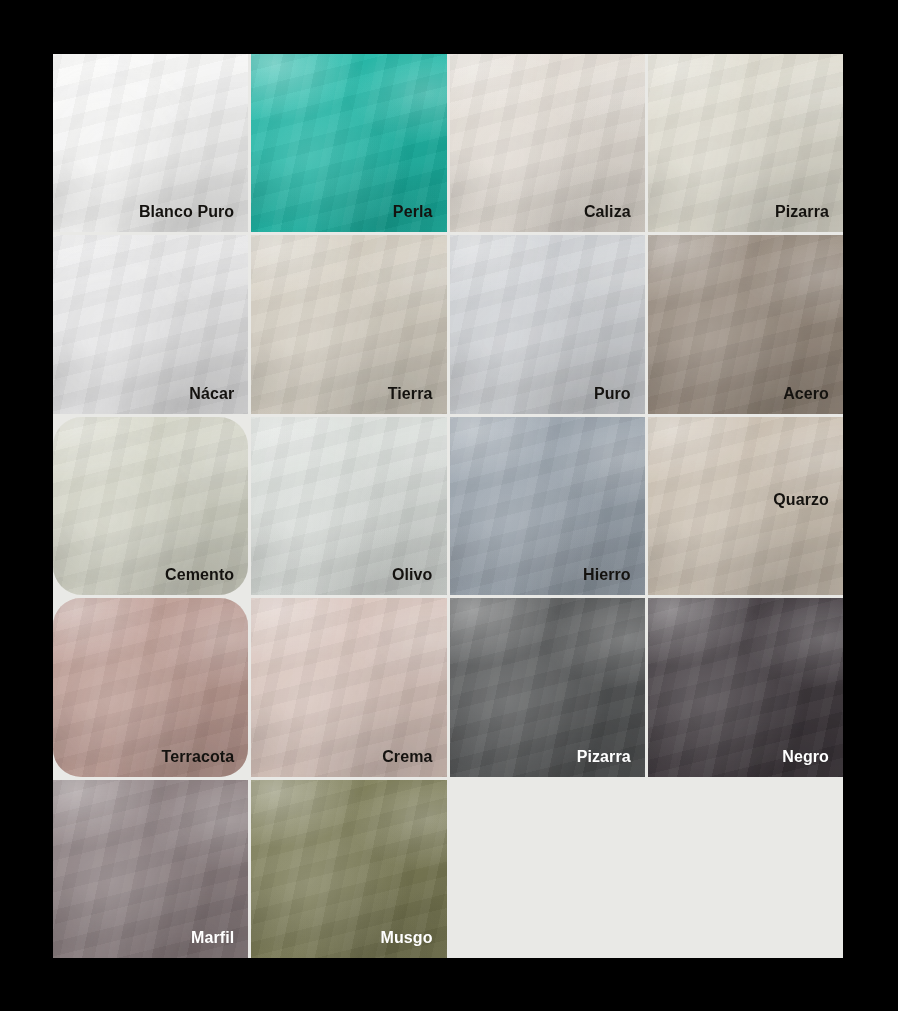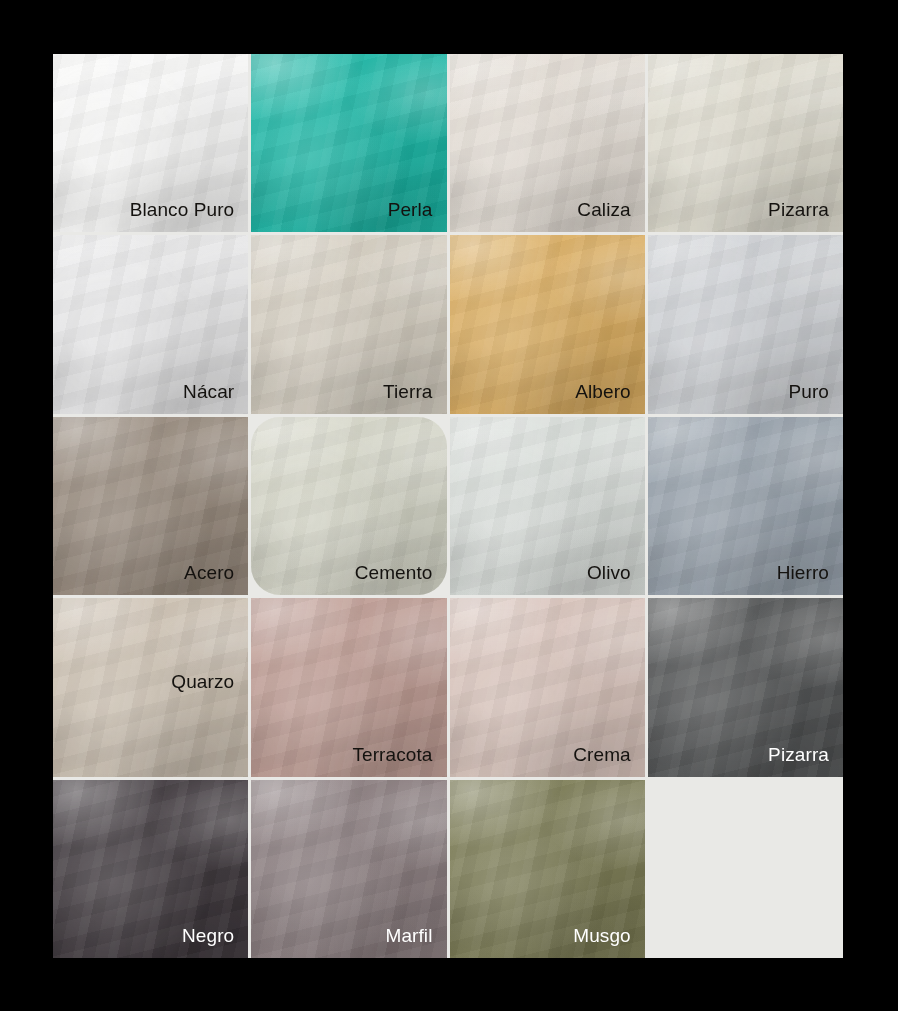--- a/index.html
+++ b/index.html
@@ -73,22 +73,22 @@
     background:
       radial-gradient(circle at 35% 55%, rgba(255,255,255,0.22), rgba(255,255,255,0) 45%),
       radial-gradient(circle at 82% 68%, rgba(0,0,0,0.10), rgba(0,0,0,0) 48%),
       linear-gradient(168deg, rgba(255,255,255,0.12), rgba(0,0,0,0.10));
     opacity: 0.8;
   }
 
   .swatch-label {
     position: relative;
     z-index: 5;
-    font-size: 19px;
-    font-weight: normal;
+    font-size: 16px;
+    font-weight: bold;
     letter-spacing: 0.1px;
     padding: 0 14px 11px 0;
     white-space: nowrap;
   }
   .swatch-label.dark {
     color: #14120f;
   }
   .swatch-label.light {
     color: #ffffff;
   }
@@ -126,26 +126,20 @@
       <div class="tex-b"></div>
       <div class="tex-c"></div>
       <span class="swatch-label dark">Nácar</span>
     </div>
     <div class="swatch" style="background: rgb(216, 209, 195);">
       <div class="tex-a"></div>
       <div class="tex-b"></div>
       <div class="tex-c"></div>
       <span class="swatch-label dark">Tierra</span>
     </div>
-    <div class="swatch" style="background: rgb(223, 175, 94);">
-      <div class="tex-a"></div>
-      <div class="tex-b"></div>
-      <div class="tex-c"></div>
-      <span class="swatch-label dark">Albero</span>
-    </div>
     <div class="swatch" style="background: rgb(210, 213, 217);">
       <div class="tex-a"></div>
       <div class="tex-b"></div>
       <div class="tex-c"></div>
       <span class="swatch-label dark">Puro</span>
     </div>
     <div class="swatch" style="background: rgb(151, 137, 123);">
       <div class="tex-a"></div>
       <div class="tex-b"></div>
       <div class="tex-c"></div>
@@ -168,21 +162,21 @@
       <div class="tex-b"></div>
       <div class="tex-c"></div>
       <span class="swatch-label dark">Hierro</span>
     </div>
     <div class="swatch" style="background: rgb(207, 195, 179); align-items: center;">
       <div class="tex-a"></div>
       <div class="tex-b"></div>
       <div class="tex-c"></div>
       <span class="swatch-label dark">Quarzo</span>
     </div>
-    <div class="swatch" style="background: rgb(192, 156, 147);">
+    <div class="swatch" style="background: rgb(192, 156, 147); border-radius: 28px;">
       <div class="tex-a"></div>
       <div class="tex-b"></div>
       <div class="tex-c"></div>
       <span class="swatch-label dark">Terracota</span>
     </div>
     <div class="swatch" style="background: rgb(220, 198, 189);">
       <div class="tex-a"></div>
       <div class="tex-b"></div>
       <div class="tex-c"></div>
       <span class="swatch-label dark">Crema</span>

